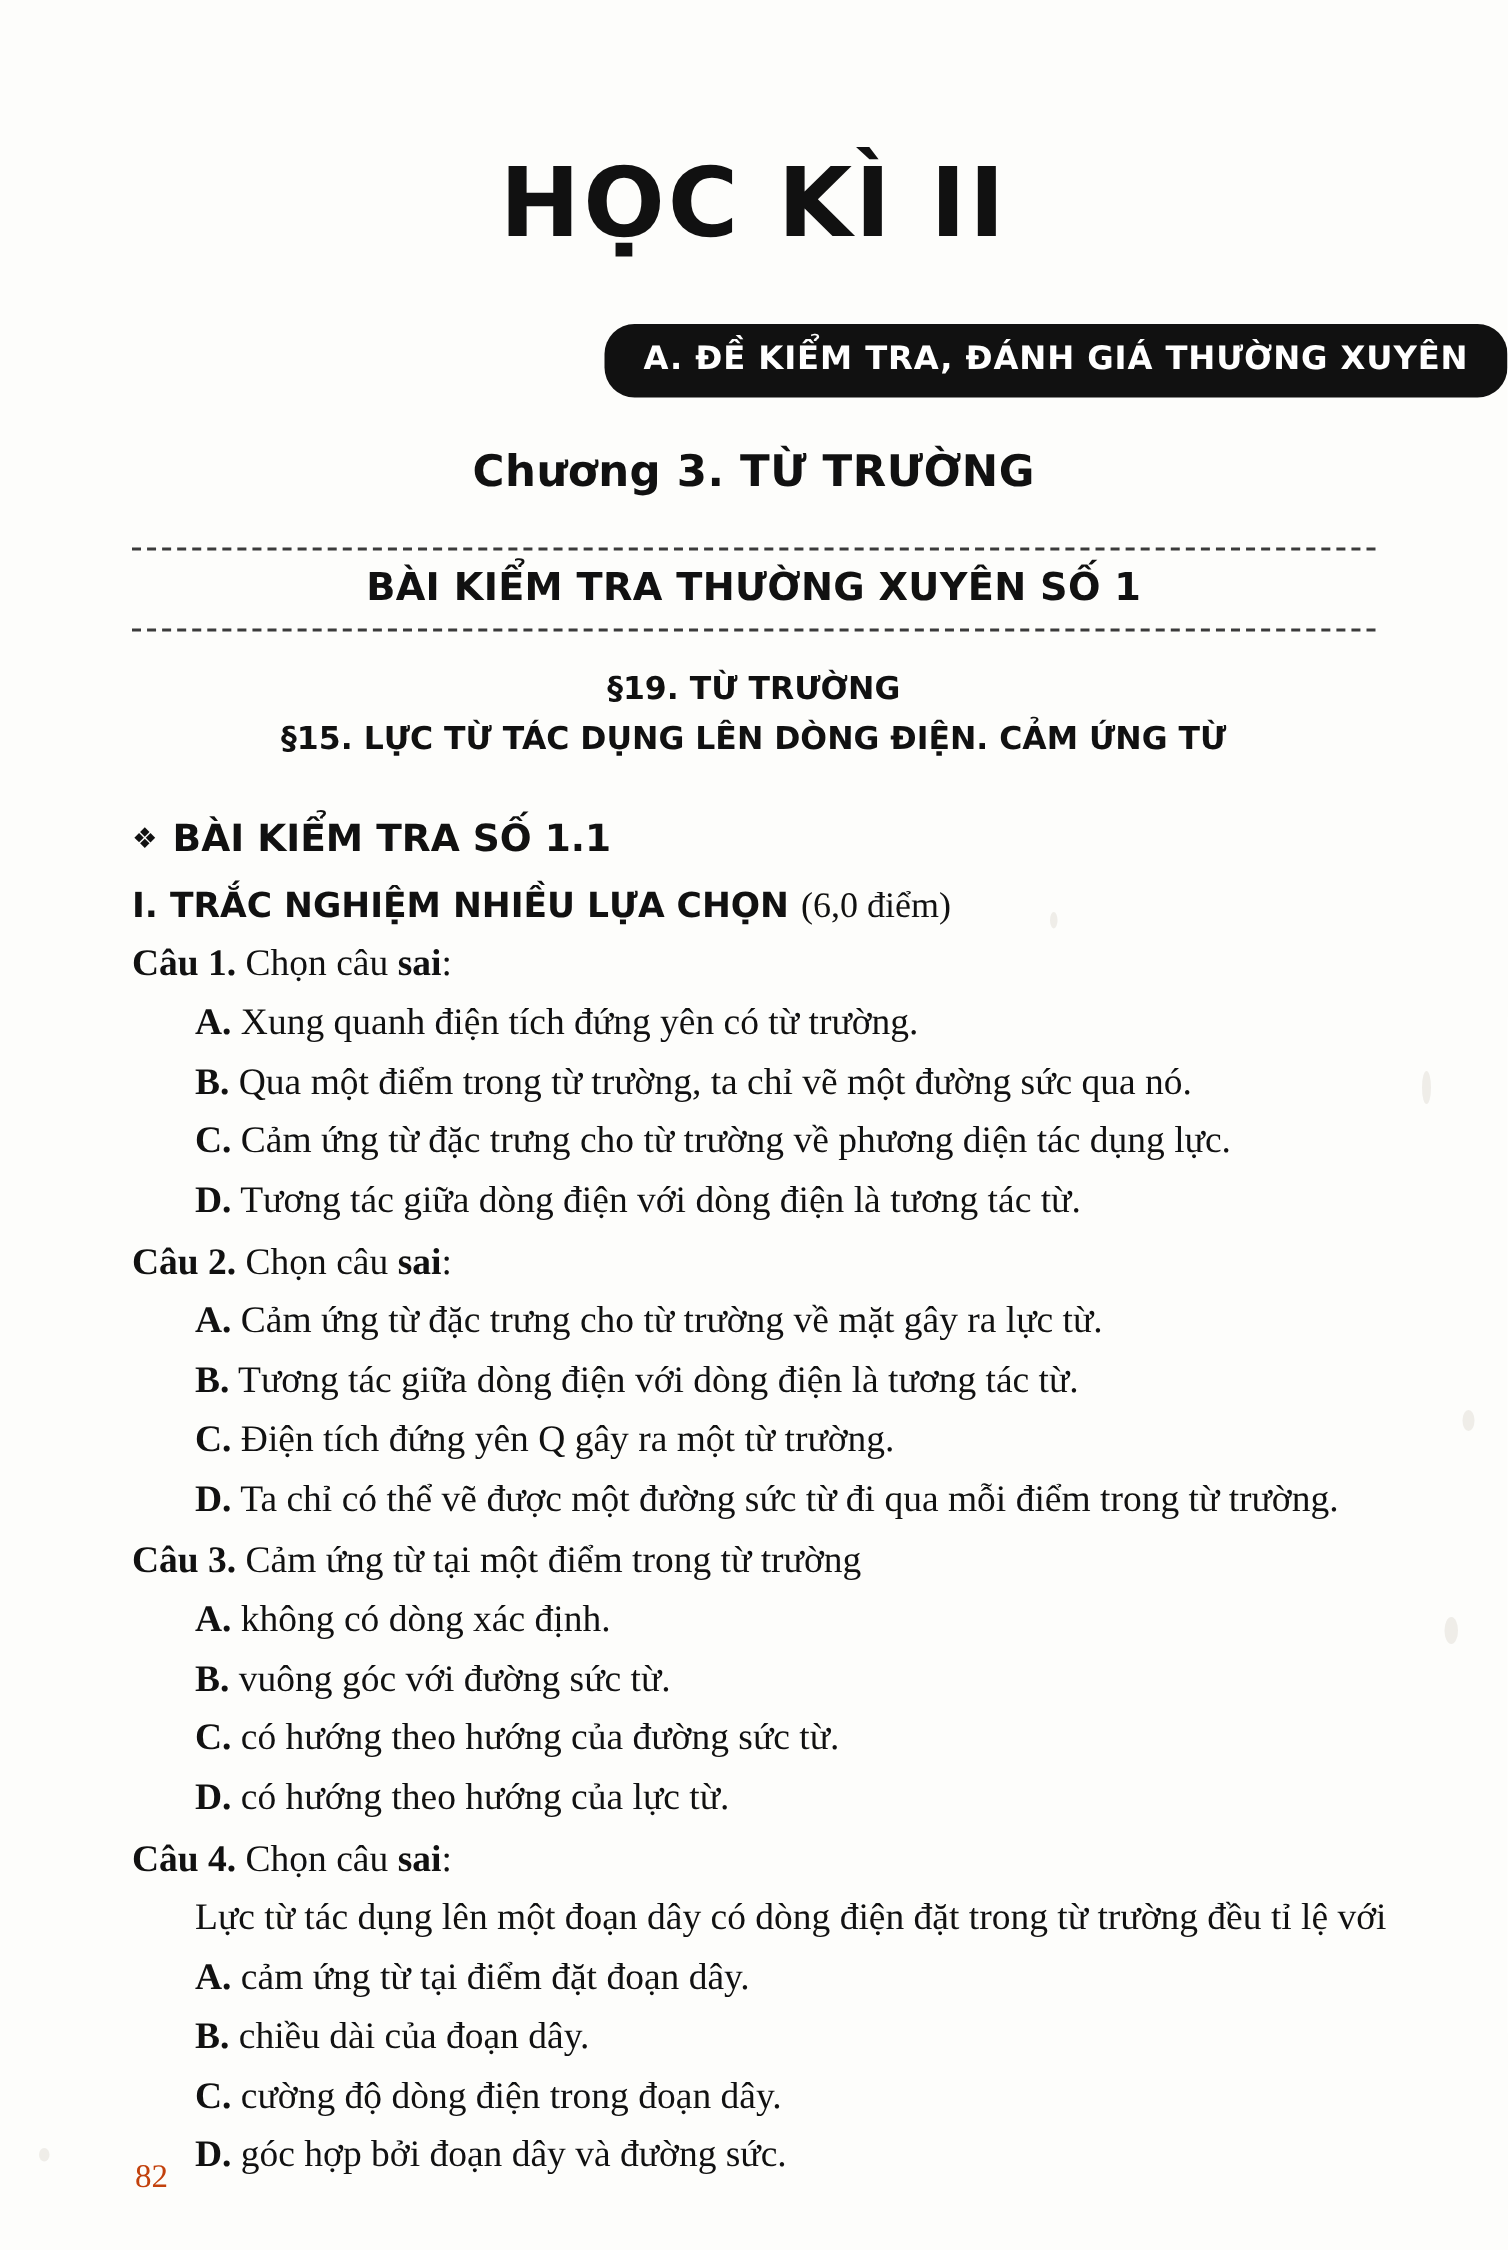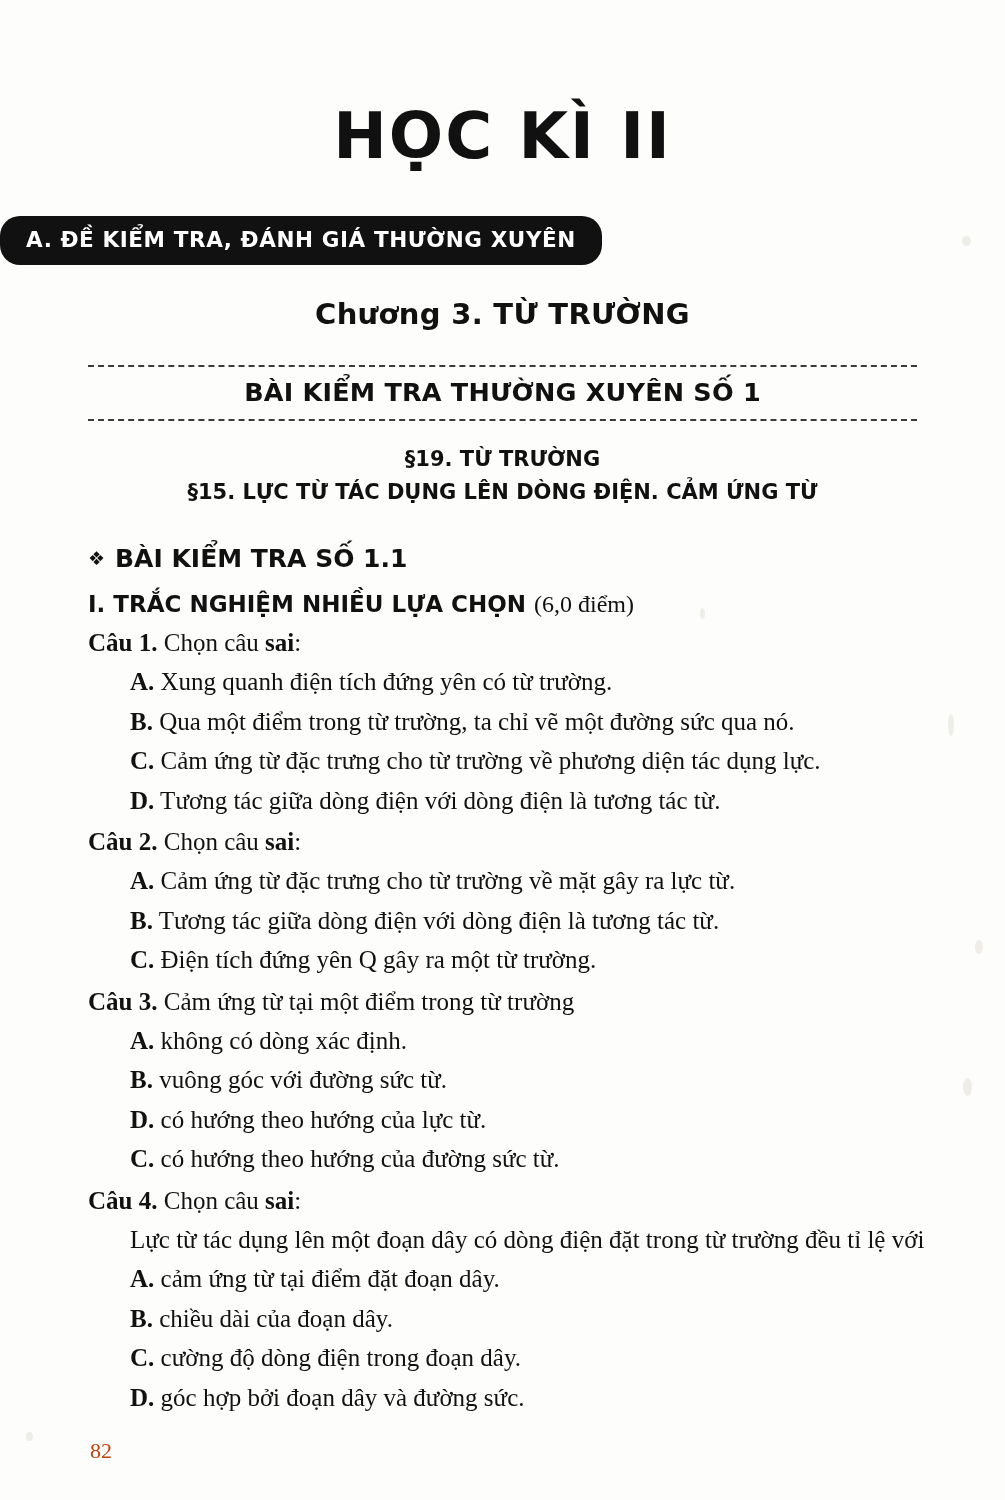--- a/index.html
+++ b/index.html
@@ -36,21 +36,21 @@
     text-align: center;
     font-family: "DejaVu Sans", sans-serif;
     font-weight: bold;
     font-size: 64px;
     letter-spacing: 2px;
     margin: 104px 0 0 0;
     line-height: 1;
   }
 
   .badge-wrap {
-    text-align: left;
+    text-align: right;
     margin-top: 48px;
   }
   .badge {
     display: inline-block;
     background: #111111;
     color: #ffffff;
     font-family: "DejaVu Sans", sans-serif;
     font-weight: bold;
     font-size: 21.5px;
     letter-spacing: .6px;
@@ -199,28 +199,29 @@
     <div class="opt"><span class="letter">B.</span><span> Qua một điểm trong từ trường, ta chỉ vẽ một đường sức qua nó.</span></div>
     <div class="opt"><span class="letter">C.</span><span> Cảm ứng từ đặc trưng cho từ trường về phương diện tác dụng lực.</span></div>
     <div class="opt"><span class="letter">D.</span><span> Tương tác giữa dòng điện với dòng điện là tương tác từ.</span></div>
 
     <div class="q">
       <span class="qnum">Câu 2.</span><span> Chọn câu </span><span class="bold">sai</span><span>:</span>
     </div>
     <div class="opt"><span class="letter">A.</span><span> Cảm ứng từ đặc trưng cho từ trường về mặt gây ra lực từ.</span></div>
     <div class="opt"><span class="letter">B.</span><span> Tương tác giữa dòng điện với dòng điện là tương tác từ.</span></div>
     <div class="opt"><span class="letter">C.</span><span> Điện tích đứng yên Q gây ra một từ trường.</span></div>
+    <div class="opt"><span class="letter">D.</span><span> Ta chỉ có thể vẽ được một đường sức từ đi qua mỗi điểm trong từ trường.</span></div>
 
     <div class="q">
       <span class="qnum">Câu 3.</span><span> Cảm ứng từ tại một điểm trong từ trường</span>
     </div>
     <div class="opt"><span class="letter">A.</span><span> không có dòng xác định.</span></div>
     <div class="opt"><span class="letter">B.</span><span> vuông góc với đường sức từ.</span></div>
+    <div class="opt"><span class="letter">C.</span><span> có hướng theo hướng của đường sức từ.</span></div>
     <div class="opt"><span class="letter">D.</span><span> có hướng theo hướng của lực từ.</span></div>
-    <div class="opt"><span class="letter">C.</span><span> có hướng theo hướng của đường sức từ.</span></div>
 
     <div class="q">
       <span class="qnum">Câu 4.</span><span> Chọn câu </span><span class="bold">sai</span><span>:</span>
     </div>
     <div class="stem-indent">Lực từ tác dụng lên một đoạn dây có dòng điện đặt trong từ trường đều tỉ lệ với</div>
     <div class="opt"><span class="letter">A.</span><span> cảm ứng từ tại điểm đặt đoạn dây.</span></div>
     <div class="opt"><span class="letter">B.</span><span> chiều dài của đoạn dây.</span></div>
     <div class="opt"><span class="letter">C.</span><span> cường độ dòng điện trong đoạn dây.</span></div>
     <div class="opt"><span class="letter">D.</span><span> góc hợp bởi đoạn dây và đường sức.</span></div>
 

